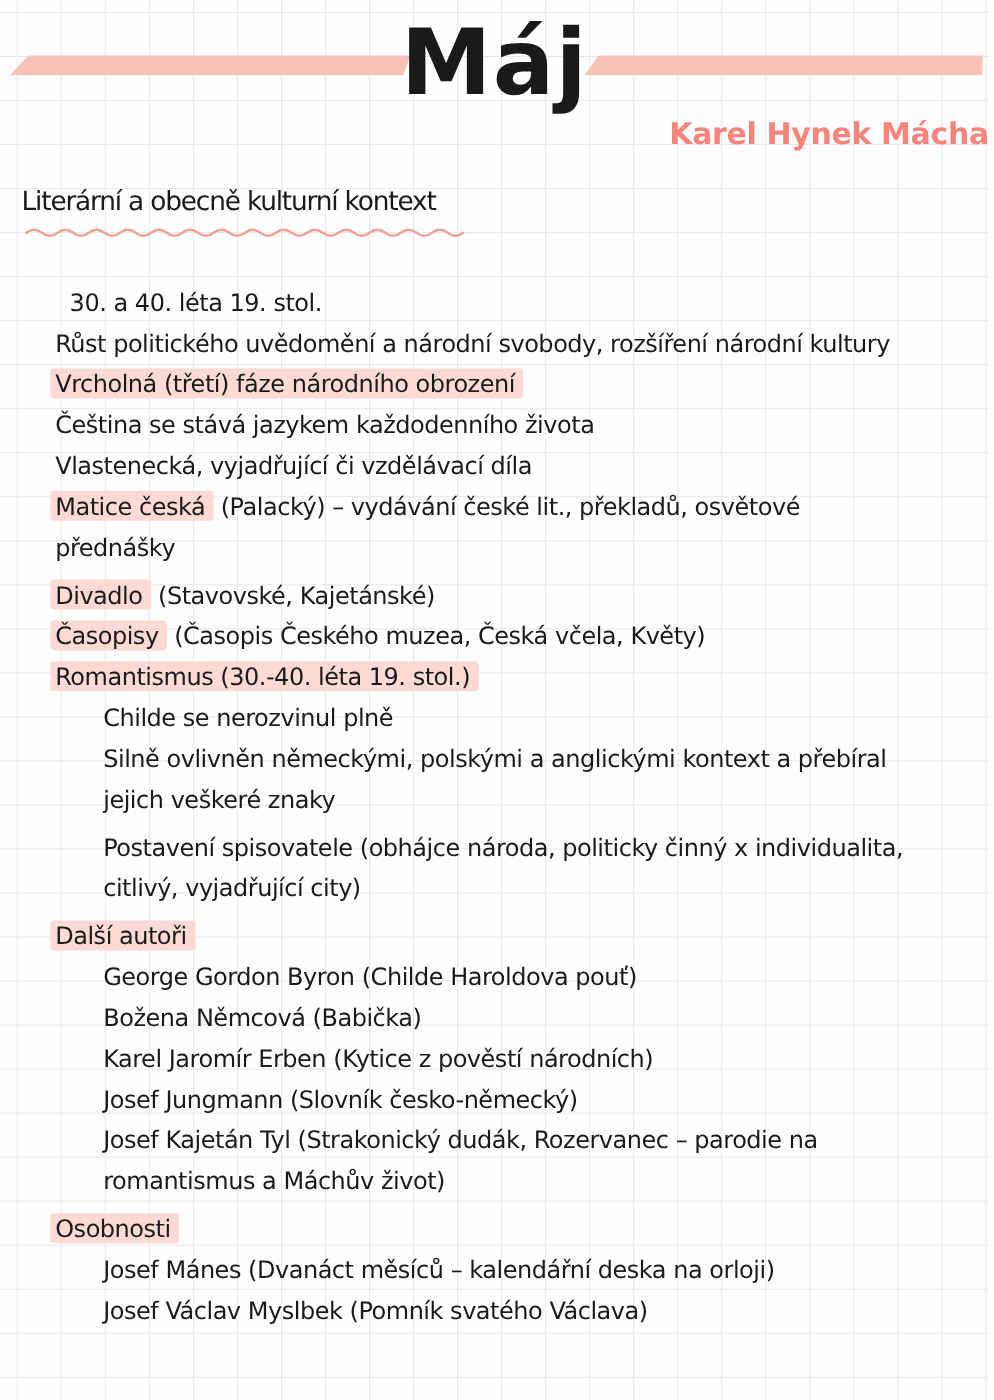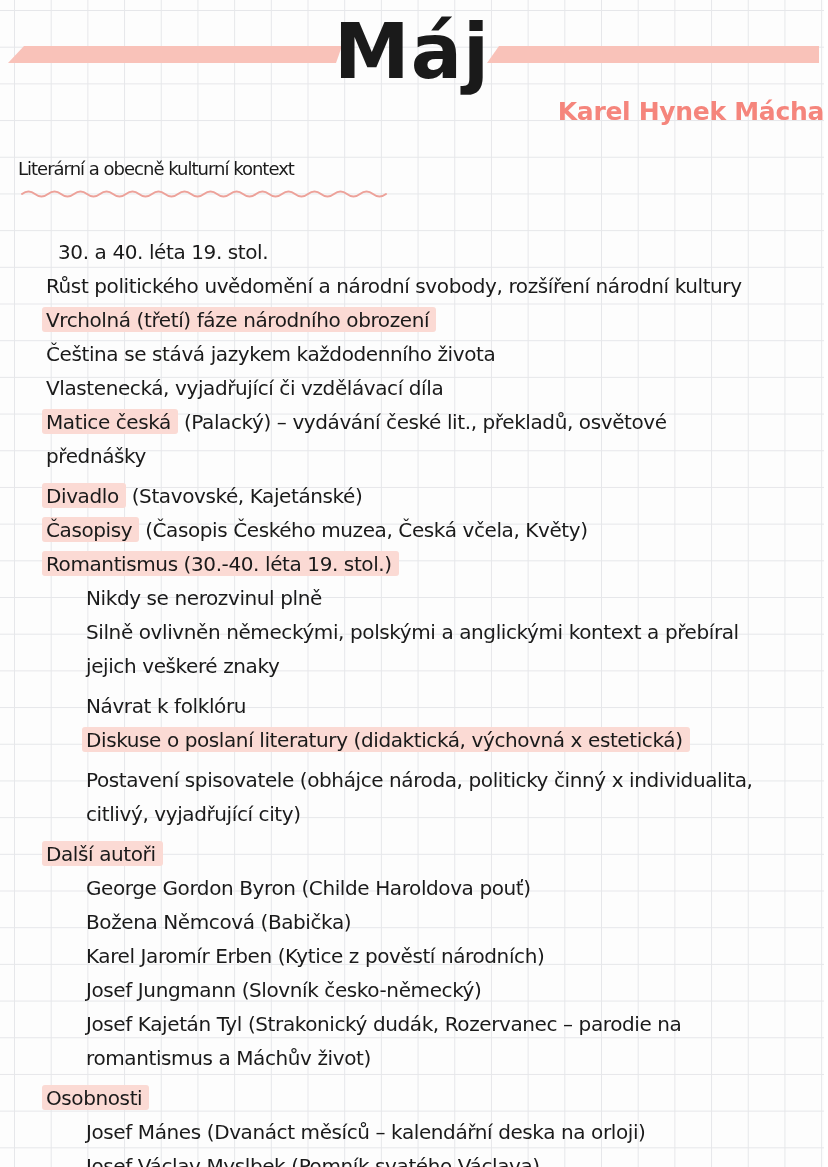--- a/index.html
+++ b/index.html
@@ -23,21 +23,21 @@
   .title{
     position:relative;margin:0;text-align:center;
     font-size:76px;line-height:104px;font-weight:bold;letter-spacing:1px;
   }
   .subtitle{
     position:relative;margin-top:-8px;text-align:right;
     font-size:25px;line-height:31px;font-weight:bold;
     color:var(--subtitle,#f5857c);letter-spacing:-0.3px;
   }
   .section-head{margin:26px 0 0 18px;}
-  .heading{margin:0;font-size:18px;line-height:30px;font-weight:normal;letter-spacing:-1px;}
+  .heading{margin:0;font-size:22px;line-height:30px;font-weight:normal;letter-spacing:-1px;}
   .wavy{display:block;margin:3px 0 0 2px;}
   .notes{margin-top:36px;font-size:20px;line-height:34px;letter-spacing:-0.4px;}
   .block{margin-top:6px;}
   .block:first-child{margin-top:0;}
   .line{white-space:nowrap;}
   .indent-1{padding-left:46px;}
   .indent-2{padding-left:86px;}
   .offset{padding-left:58px;}
   .hl{
     background:var(--highlight,#fbd9d3);
@@ -73,27 +73,23 @@
         <div class="line indent-1"><span class="hl">Vrcholná (třetí) fáze národního obrození</span></div>
         <div class="line indent-1"><span>Čeština se stává jazykem každodenního života</span></div>
         <div class="line indent-1"><span>Vlastenecká, vyjadřující či vzdělávací díla</span></div>
         <div class="line indent-1"><span class="hl">Matice česká</span><span> (Palacký) – vydávání české lit., překladů, osvětové</span></div>
         <div class="line indent-1"><span>přednášky</span></div>
       </div>
       <div class="block">
         <div class="line indent-1"><span class="hl">Divadlo</span><span> (Stavovské, Kajetánské)</span></div>
         <div class="line indent-1"><span class="hl">Časopisy</span><span> (Časopis Českého muzea, Česká včela, Květy)</span></div>
         <div class="line indent-1"><span class="hl">Romantismus (30.-40. léta 19. stol.)</span></div>
-        <div class="line indent-2"><span>Nikdy se nerozvinul plně</span></div>
+        <div class="line indent-2"><span>Childe se nerozvinul plně</span></div>
         <div class="line indent-2"><span>Silně ovlivněn německými, polskými a anglickými kontext a přebíral</span></div>
         <div class="line indent-2"><span>jejich veškeré znaky</span></div>
-      </div>
-      <div class="block">
-        <div class="line indent-2"><span>Návrat k folklóru</span></div>
-        <div class="line indent-2"><span class="hl">Diskuse o poslaní literatury (didaktická, výchovná x estetická)</span></div>
       </div>
       <div class="block">
         <div class="line indent-2"><span>Postavení spisovatele (obhájce národa, politicky činný x individualita,</span></div>
         <div class="line indent-2"><span>citlivý, vyjadřující city)</span></div>
       </div>
       <div class="block">
         <div class="line indent-1"><span class="hl">Další autoři</span></div>
         <div class="line indent-2"><span>George Gordon Byron (Childe Haroldova pouť)</span></div>
         <div class="line indent-2"><span>Božena Němcová (Babička)</span></div>
         <div class="line indent-2"><span>Karel Jaromír Erben (Kytice z pověstí národních)</span></div>

